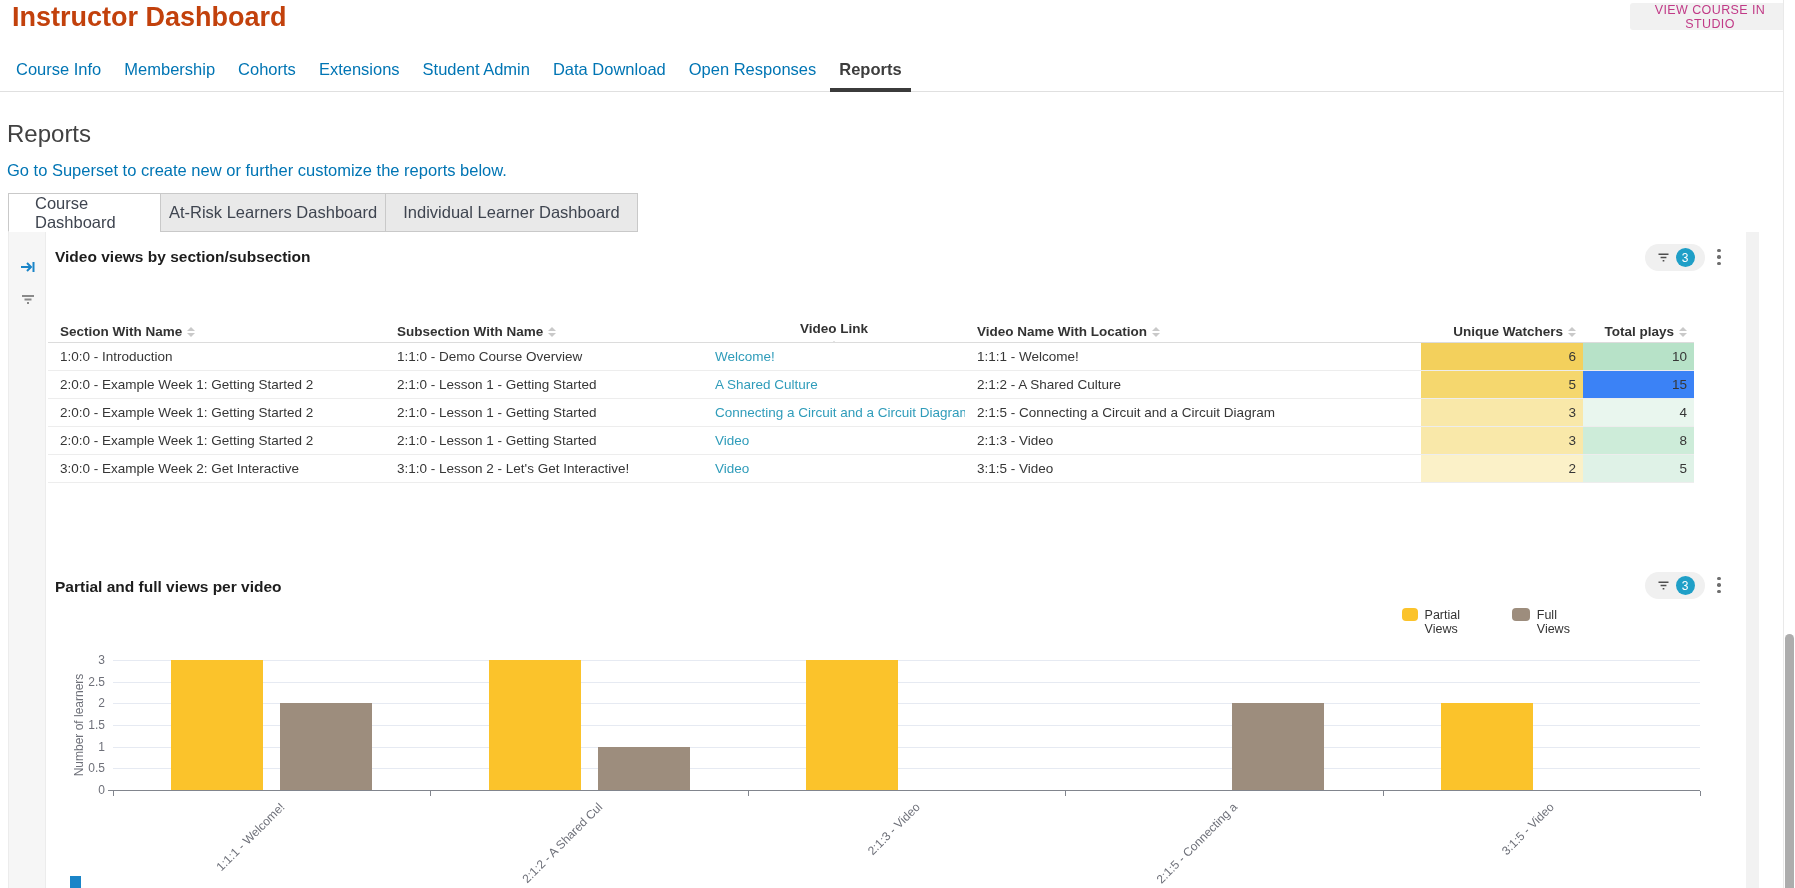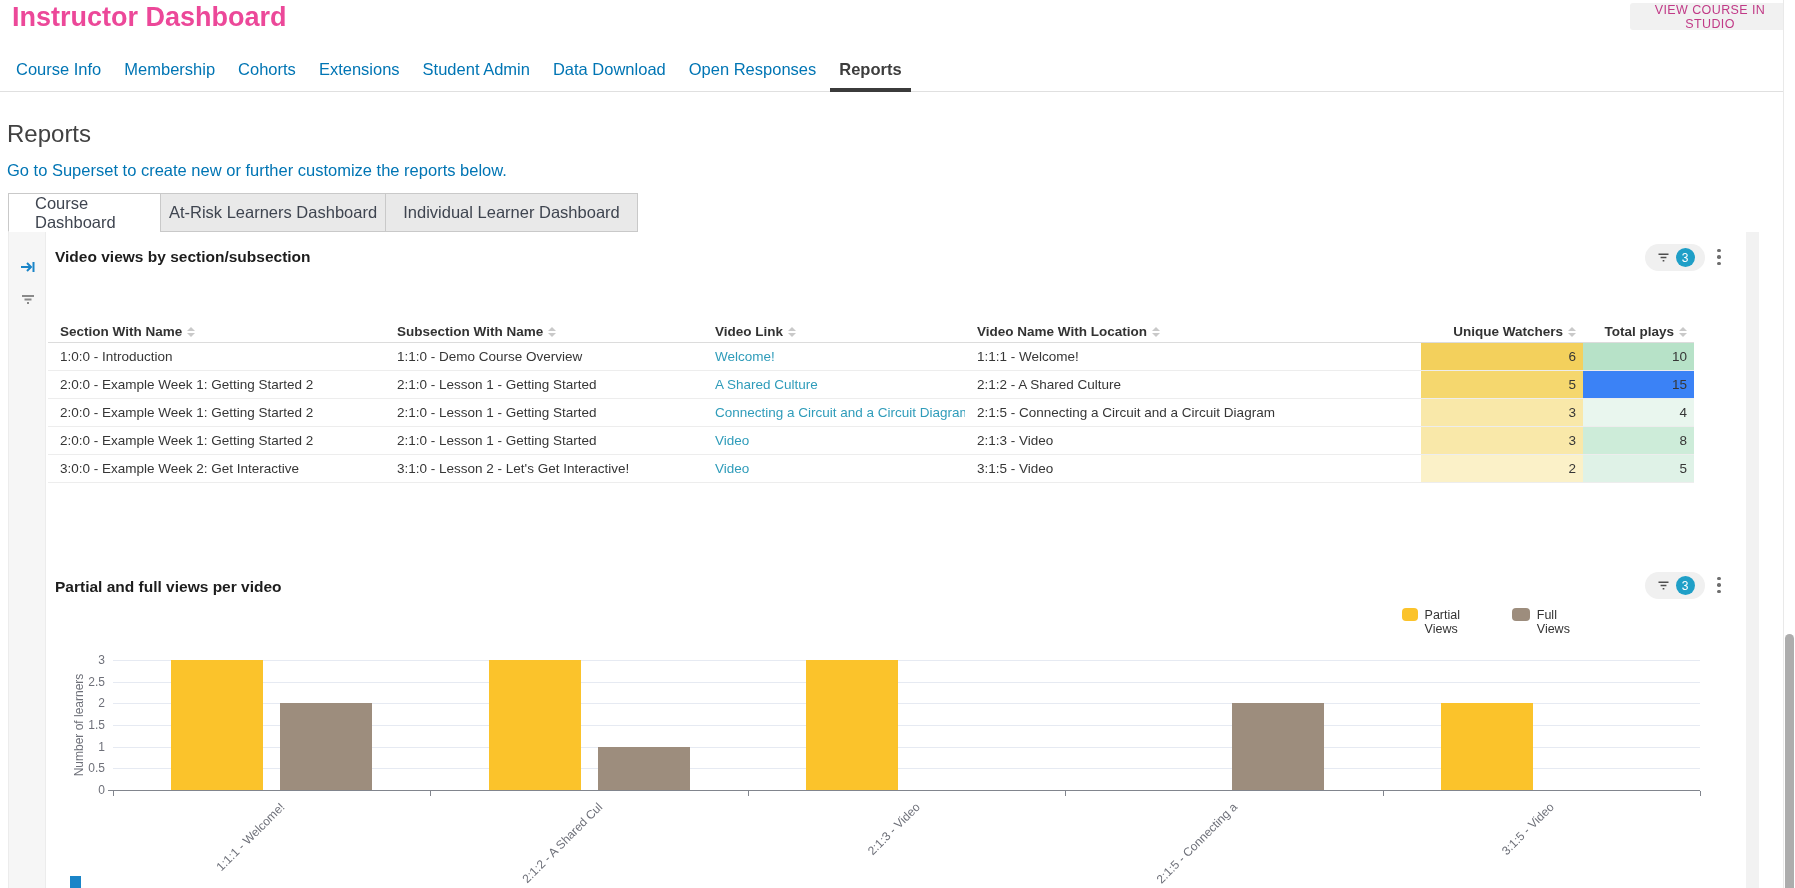--- a/index.html
+++ b/index.html
@@ -1,21 +1,21 @@
 <!DOCTYPE html>
 <html><head>
 <meta charset="utf-8">
 <style>
   * { box-sizing: border-box; }
   html,body { margin:0; padding:0; background:#fff; }
   body { font-family:"Liberation Sans", sans-serif; }
   .page { position:relative; width:1795px; height:888px; background:#fff; overflow:hidden; }
 
   
-  .page-title { position:absolute; left:12px; top:2px; font-size:27px; font-weight:bold; color:#ec4899; margin:0; }
+  .page-title { position:absolute; left:12px; top:2px; font-size:27px; font-weight:bold; color:#c2410c; margin:0; }
   .studio-btn { position:absolute; left:1630px; top:3px; width:160px; height:27px; background:#f1f1f1;
     border:none; border-radius:3px; color:#c13a87; font-size:12.5px; letter-spacing:.4px;
     display:flex; align-items:center; justify-content:center; cursor:pointer; font-family:inherit; }
 
   
   .course-nav { position:absolute; left:0; top:48px; width:1795px; height:44px; border-bottom:1px solid #e0e0e0;
     display:flex; gap:23px; padding-left:16px; align-items:center; }
   .nav-link { font-size:16.5px; color:#0075b4; text-decoration:none; position:relative; cursor:pointer; }
   .nav-link.active { color:#3d3d3d; font-weight:bold; }
   .nav-link.active::after { content:""; position:absolute; left:-9px; right:-9px; bottom:-13px; height:4px; background:#3b3b3b; }
@@ -144,21 +144,21 @@
               <b class="dn"></b>
             </span>
           </div>
           <div class="t-cell" style="width: 318px; text-align: center;">
             <span>Subsection With Name</span>
             <span class="sort-icon">
               <b class="up"></b>
               <b class="dn"></b>
             </span>
           </div>
-          <div class="t-cell" style="width: 262px;">
+          <div class="t-cell" style="width: 262px; flex-direction: column;">
             <span>Video Link</span>
             <span class="sort-icon">
               <b class="up"></b>
               <b class="dn"></b>
             </span>
           </div>
           <div class="t-cell" style="width: 456px;">
             <span>Video Name With Location</span>
             <span class="sort-icon">
               <b class="up"></b>

